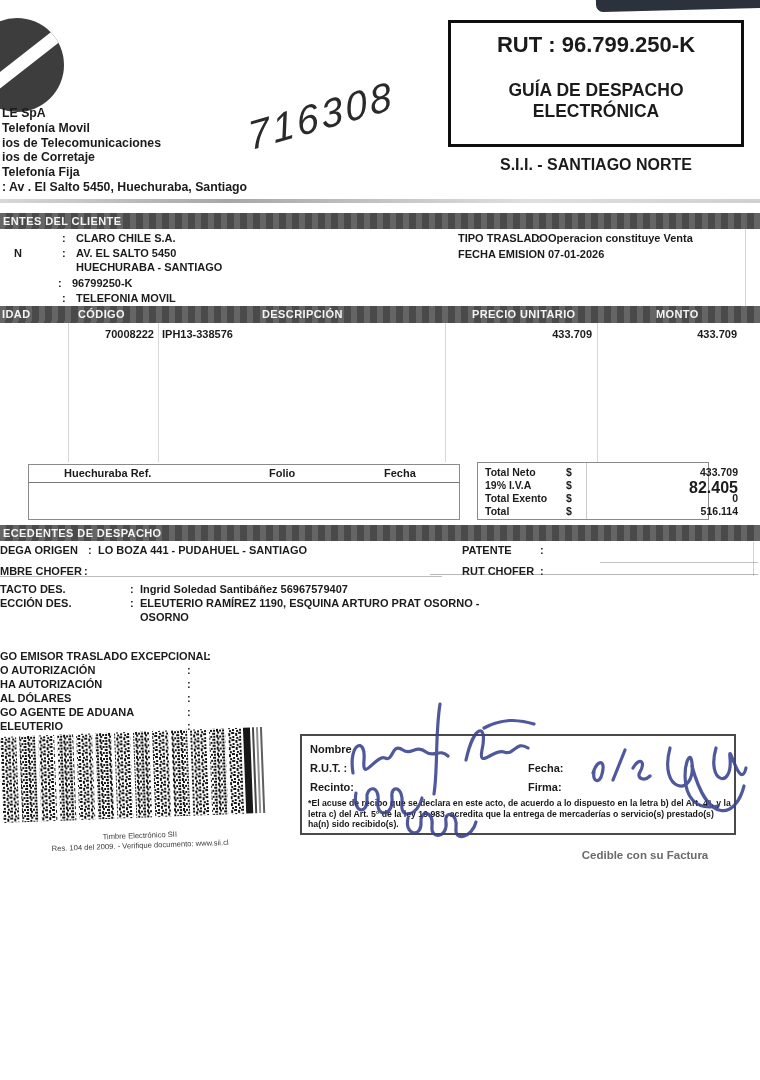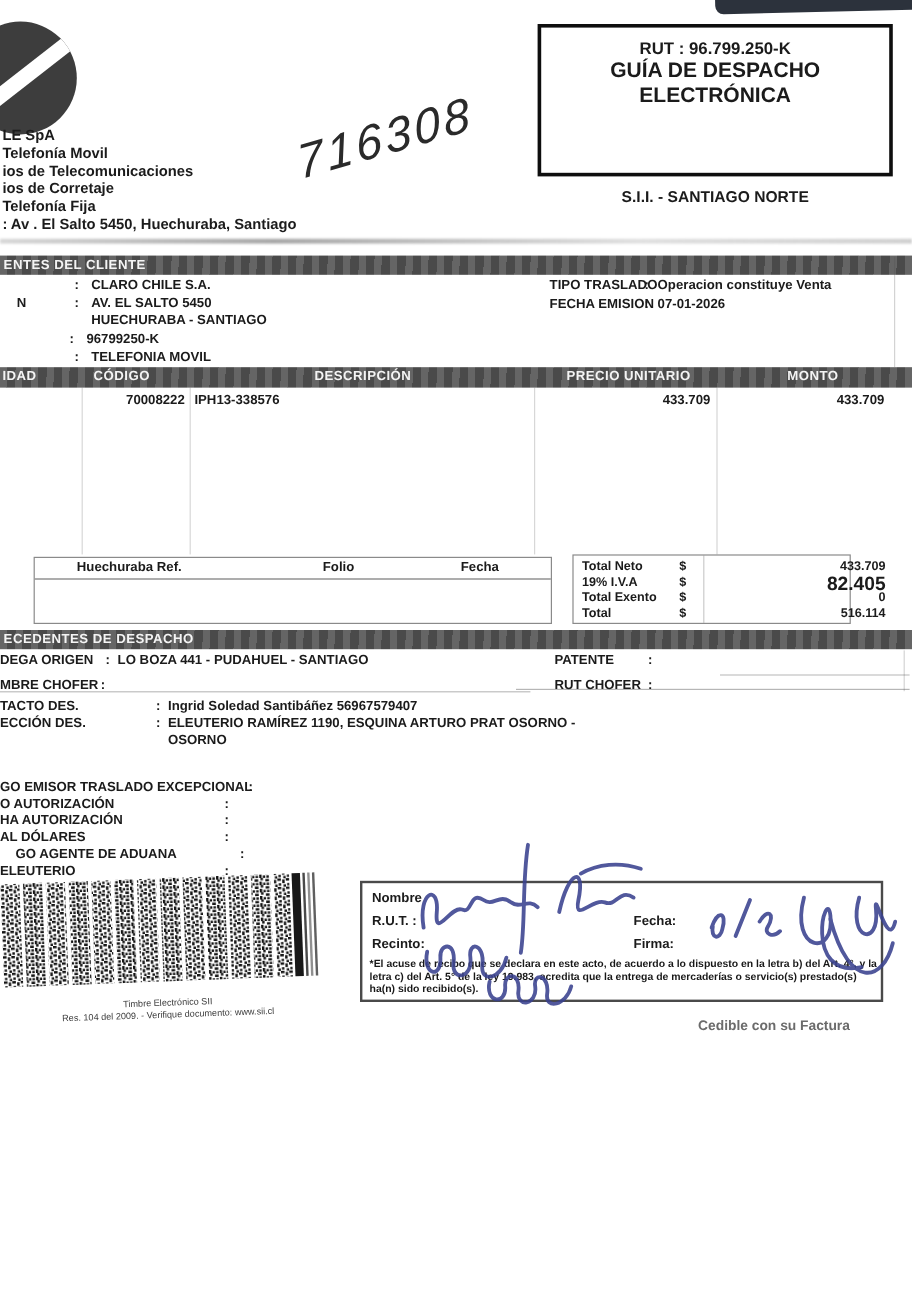--- a/index.html
+++ b/index.html
@@ -11,24 +11,24 @@
        color:#f4f4f4;font-weight:700;font-size:11px;letter-spacing:.4px;line-height:16px;padding-left:3px;box-sizing:border-box;}
   .vline{position:absolute;width:1px;background:rgba(80,80,80,.5);}
   .hline{position:absolute;height:1px;background:rgba(70,70,70,.65);}
   .logo{position:absolute;left:-30px;top:18px;width:94px;height:94px;border-radius:50%;background:#3d3d3d;overflow:hidden;}
   .logo-slash{position:absolute;left:-10px;top:42px;width:115px;height:13px;background:#fff;transform:rotate(-38deg);}
   .scan-artifact-top{position:absolute;left:596px;top:-3px;width:168px;height:13px;background:#2c323c;transform:rotate(-1.4deg);border-radius:0 0 0 7px;}
   .hand-number{position:absolute;left:244px;top:84px;width:220px;font-size:40px;font-style:italic;letter-spacing:3px;
        color:#2a2a2a;transform:rotate(-16deg) skewX(-8deg);font-weight:400;}
   .rut-box{position:absolute;left:448px;top:20px;width:296px;height:127px;border:3px solid #0e0e0e;box-sizing:border-box;
        text-align:center;padding-top:9px;}
-  .rut-line{font-size:14px;font-weight:700;margin-bottom:0;}
+  .rut-line{font-size:22px;font-weight:700;margin-bottom:22px;}
   .rut-title{font-size:17.5px;font-weight:700;line-height:21px;}
   .rut-number{font-size:16px;font-weight:700;margin-top:8px;}
-  .sii-office{position:absolute;left:448px;top:156px;width:296px;text-align:center;font-size:13px;font-weight:700;}
+  .sii-office{position:absolute;left:448px;top:156px;width:296px;text-align:center;font-size:16px;font-weight:700;}
   .company-line{font-weight:700;font-size:12.3px;line-height:14.8px;white-space:nowrap;}
   .smudge{position:absolute;left:0;top:199px;width:760px;height:4px;filter:blur(.7px);
        background:linear-gradient(90deg,rgba(100,100,100,.25),rgba(60,60,60,.45) 30%,rgba(100,100,100,.2) 70%,rgba(120,120,120,.35));}
   .cell{position:absolute;font-size:11px;font-weight:700;white-space:nowrap;}
   .bar-cell{position:absolute;top:0;font-size:11px;font-weight:700;color:#f4f4f4;line-height:17px;}
   .box{position:absolute;border:1px solid #8a8a8a;box-sizing:border-box;}
   .legal{position:absolute;left:6px;top:62px;width:424px;font-size:8.7px;font-weight:600;line-height:10.6px;color:#181818;}
   .caption{position:absolute;left:14px;top:831px;width:252px;text-align:center;font-size:7.6px;line-height:9.6px;
        color:#3a3a3a;transform:rotate(-2deg);}
   .cedible{position:absolute;left:540px;top:849px;width:210px;text-align:center;font-size:11.5px;font-weight:700;color:#6b6b6b;}
@@ -161,21 +161,21 @@
     <span class="abs" style="left:187px;">:</span>
   </div>
   <div class="cell" style="left:0px;top:678px;">
     <span>HA AUTORIZACIÓN</span>
     <span class="abs" style="left:187px;">:</span>
   </div>
   <div class="cell" style="left:0px;top:692px;">
     <span>AL DÓLARES</span>
     <span class="abs" style="left:187px;">:</span>
   </div>
-  <div class="cell" style="left:0px;top:706px;margin-left:13px;">
+  <div class="cell" style="left:0px;top:706px;">
     <span>GO AGENTE DE ADUANA</span>
     <span class="abs" style="left:187px;">:</span>
   </div>
   <div class="cell" style="left:0px;top:720px;">
     <span>ELEUTERIO</span>
     <span class="abs" style="left:187px;">:</span>
   </div>
 
   <div class="barcode-wrap">
     <svg width="276" height="94" xmlns="http://www.w3.org/2000/svg">

